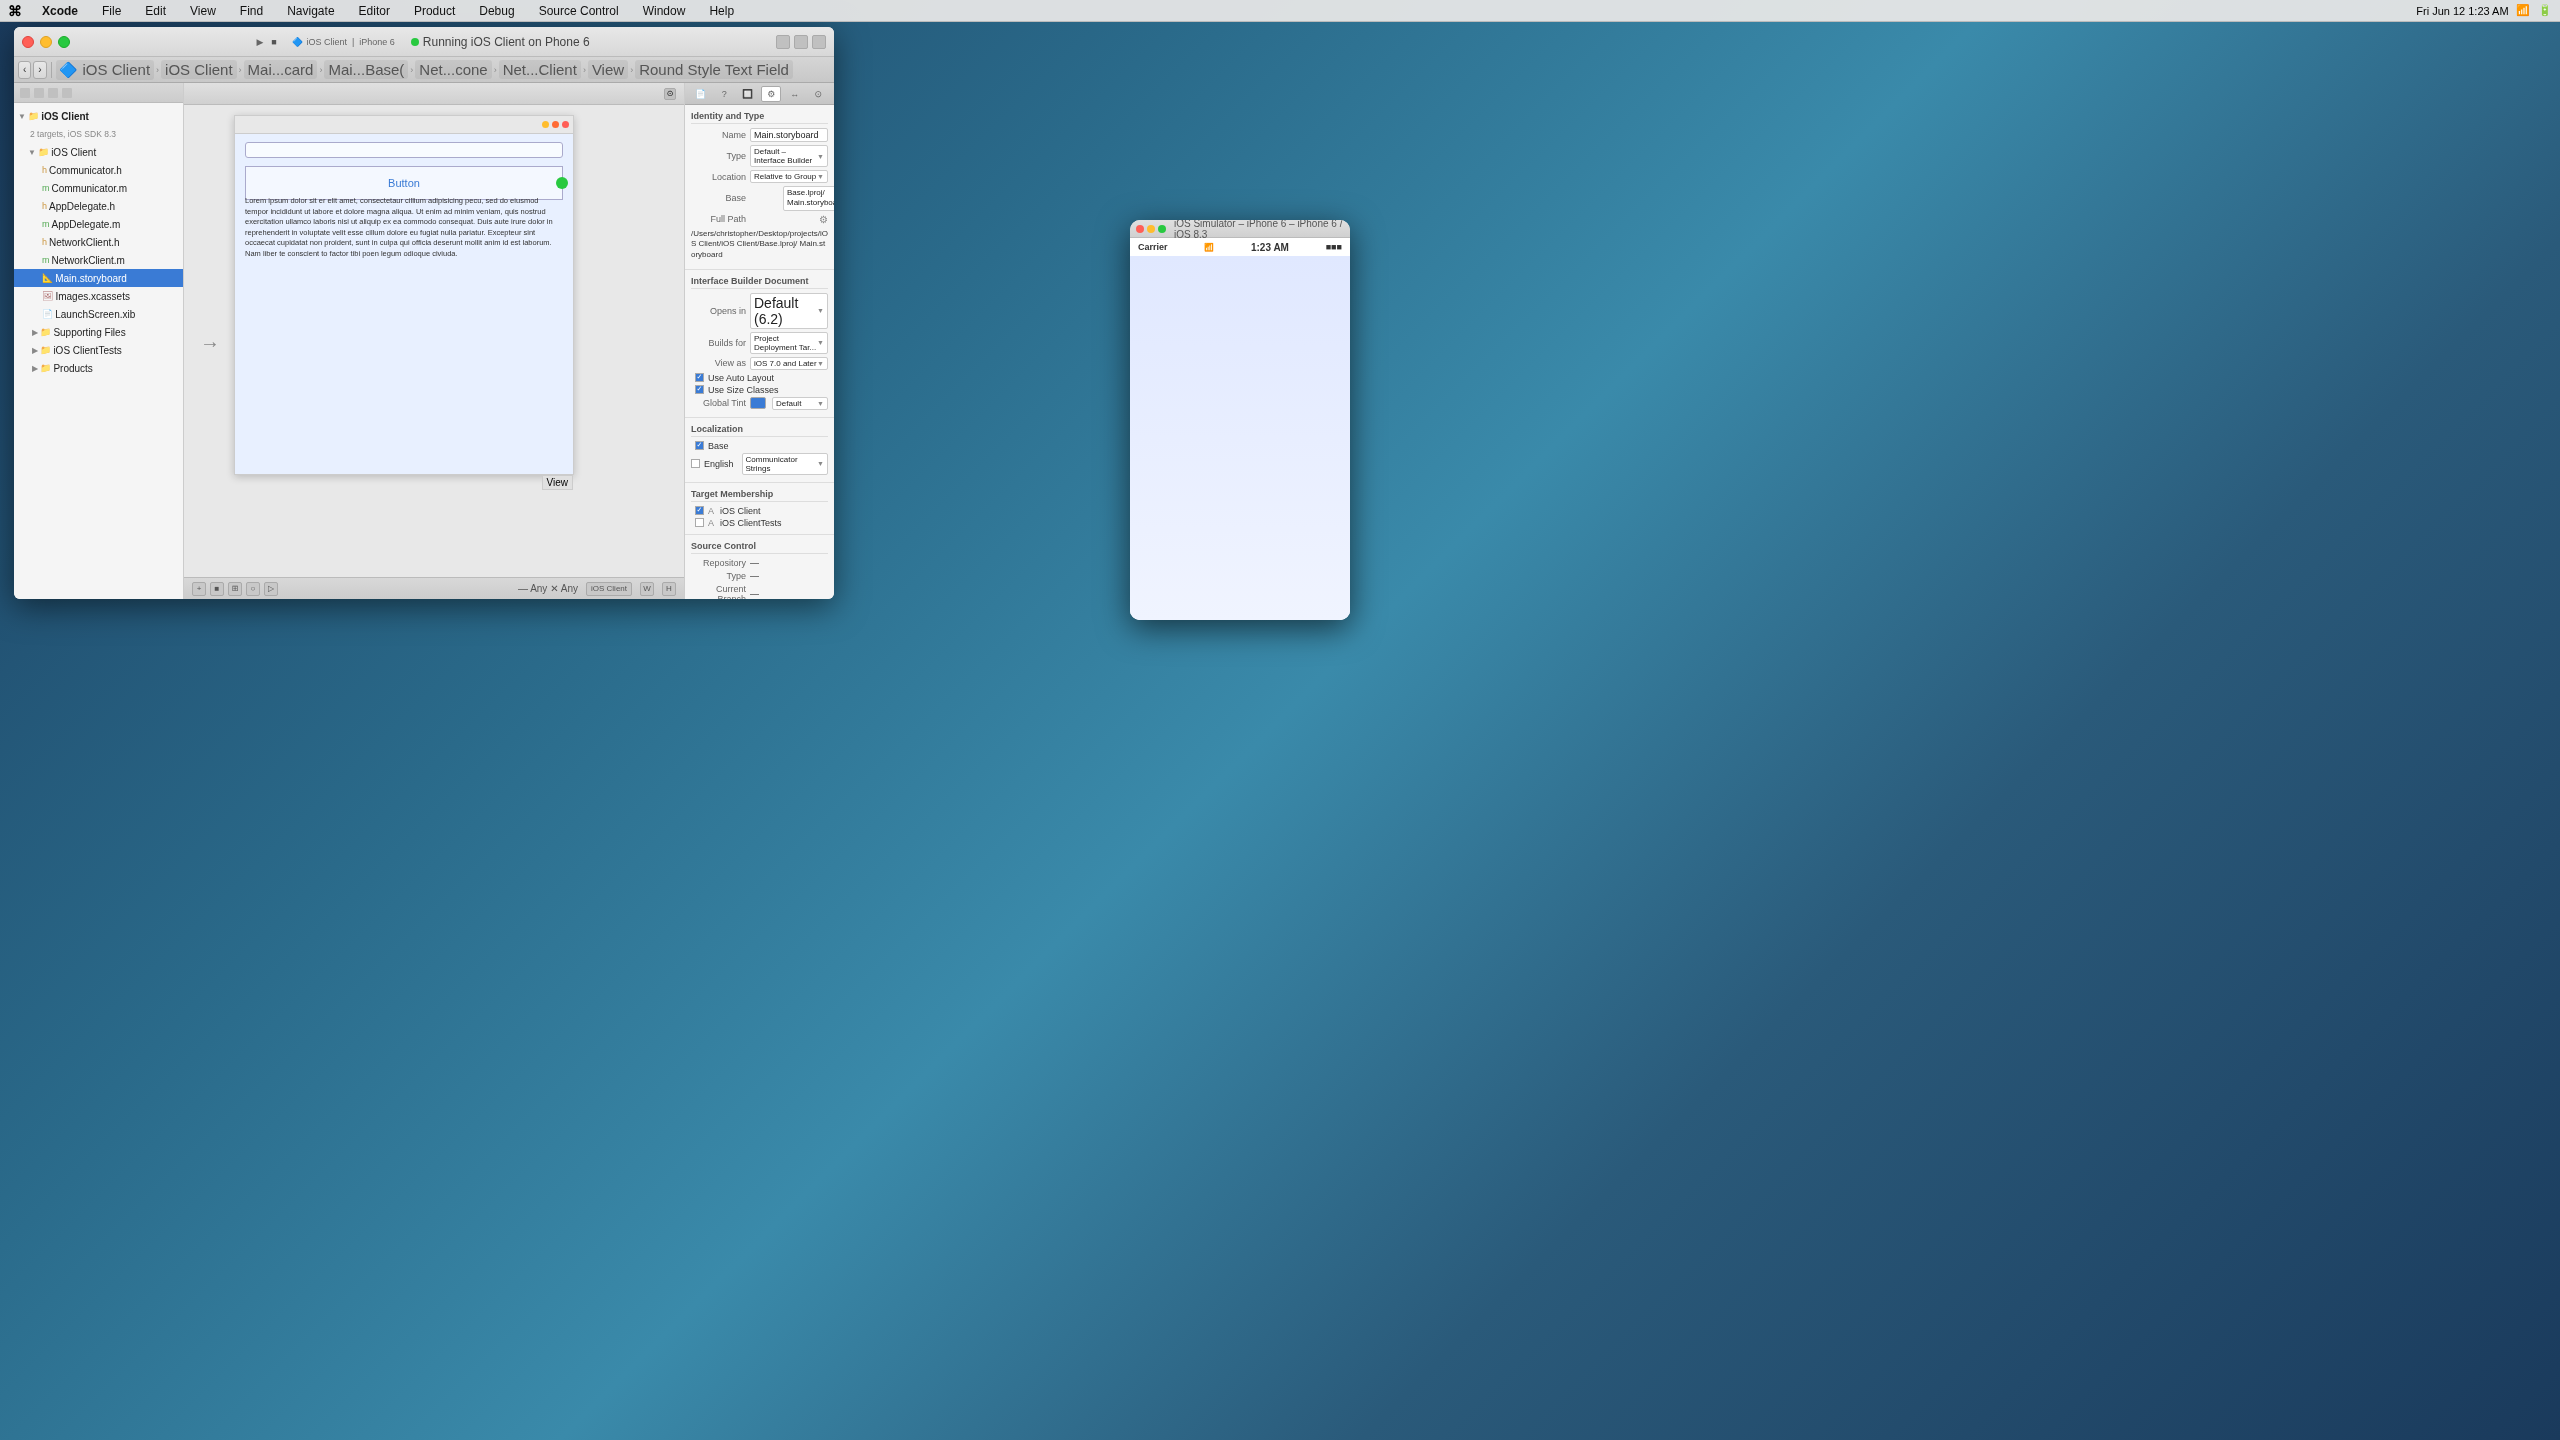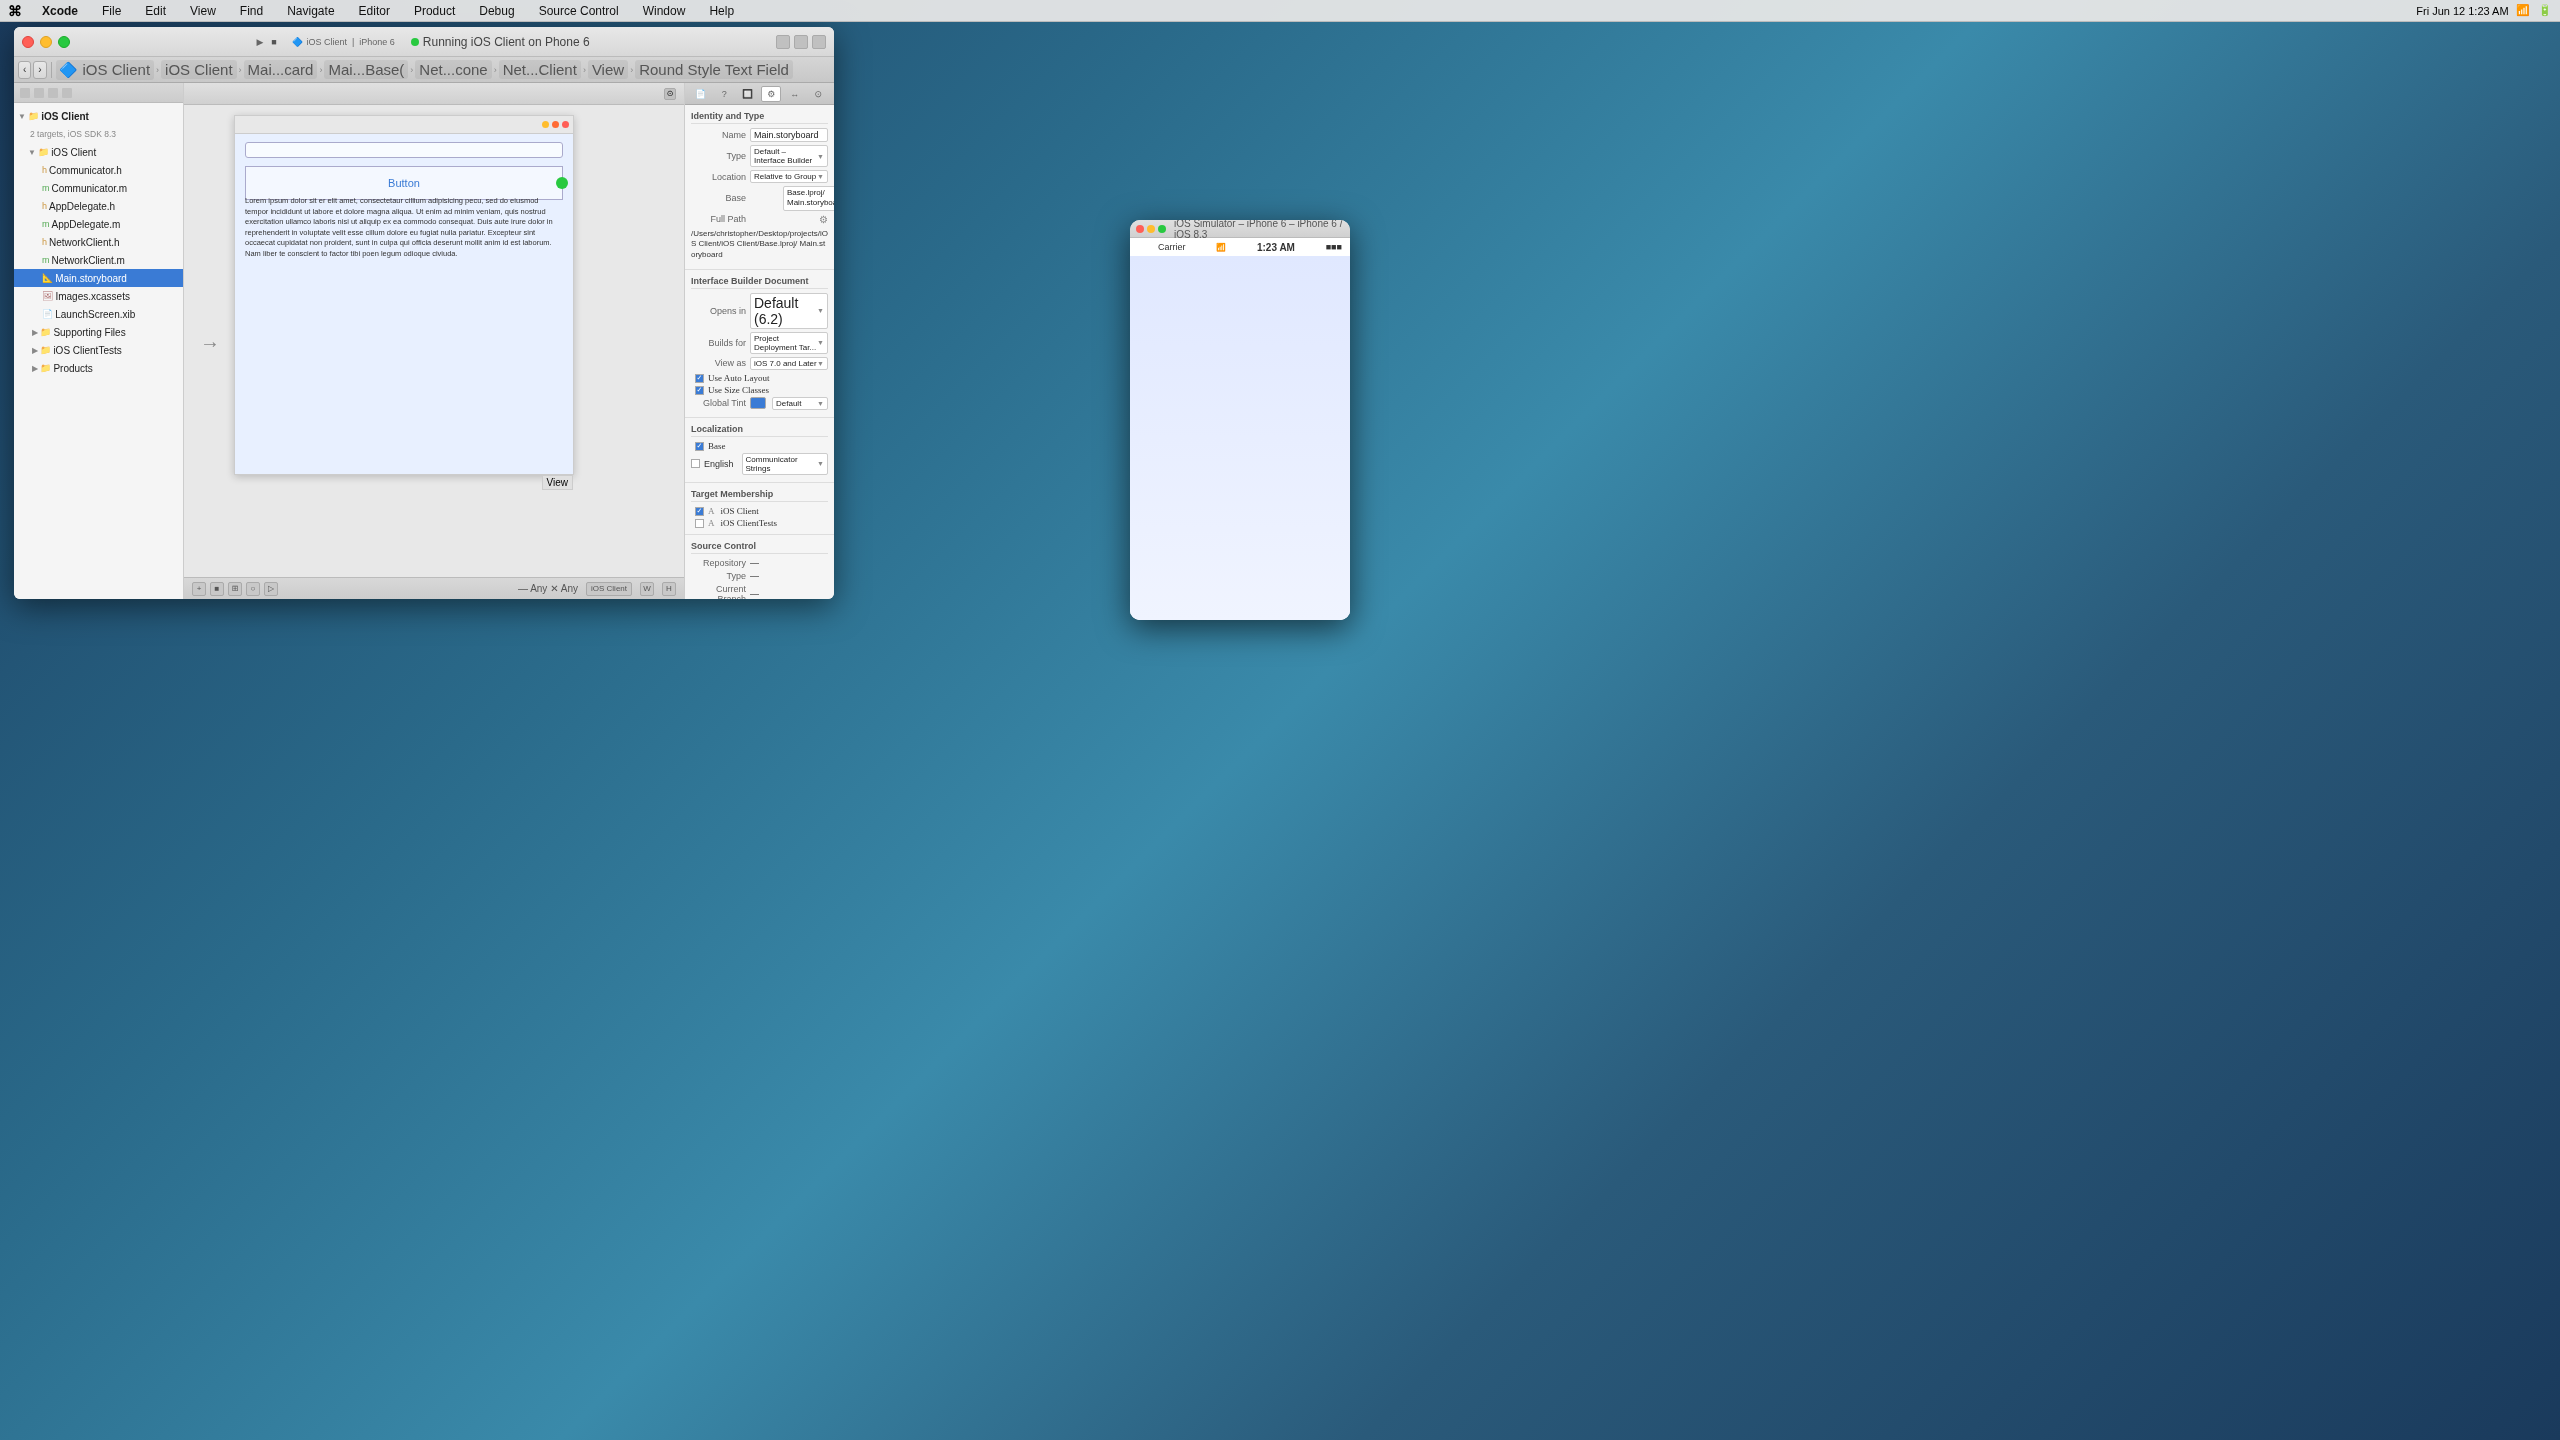--- a/index.html
+++ b/index.html
@@ -411,25 +411,24 @@
       background: white;
       border: 1px solid #ccc;
       padding: 1px 3px;
       border-radius: 2px;
       display: flex;
       align-items: center;
       justify-content: space-between;
     }
     .insp-checkbox-row {
       display: flex;
-      align-items: flex-end;
+      align-items: flex-start;
       gap: 4px;
       margin-bottom: 2px;
       padding-left: 4px;
-      font-family: Liberation Serif, serif;
     }
     .insp-checkbox {
       width: 9px; height: 9px;
       border: 1px solid #aaa;
       background: white;
       display: flex;
       align-items: center;
       justify-content: center;
       font-size: 7px;
       color: #3a7bd5;
@@ -482,21 +481,21 @@
     }
     .sim-statusbar {
       height: 18px;
       background: white;
       display: flex;
       align-items: center;
       padding: 0 8px;
       justify-content: space-between;
       font-size: 9px;
     }
-    .sim-carrier { color: #333; font-weight: 400; margin-left: 20px; }
+    .sim-carrier { color: #333; font-weight: 700; }
     .sim-time { font-size: 10px; font-weight: 600; color: #333; }
     .sim-battery { color: #333; }
     .sim-content {
       padding: 8px;
       background: white;
       height: calc(100% - 18px);
       background: linear-gradient(to bottom, #e0e8ff 0%, #f0f4ff 100%);
     }
 
     .insp-select-arrow { font-size: 7px; color: #888; }

